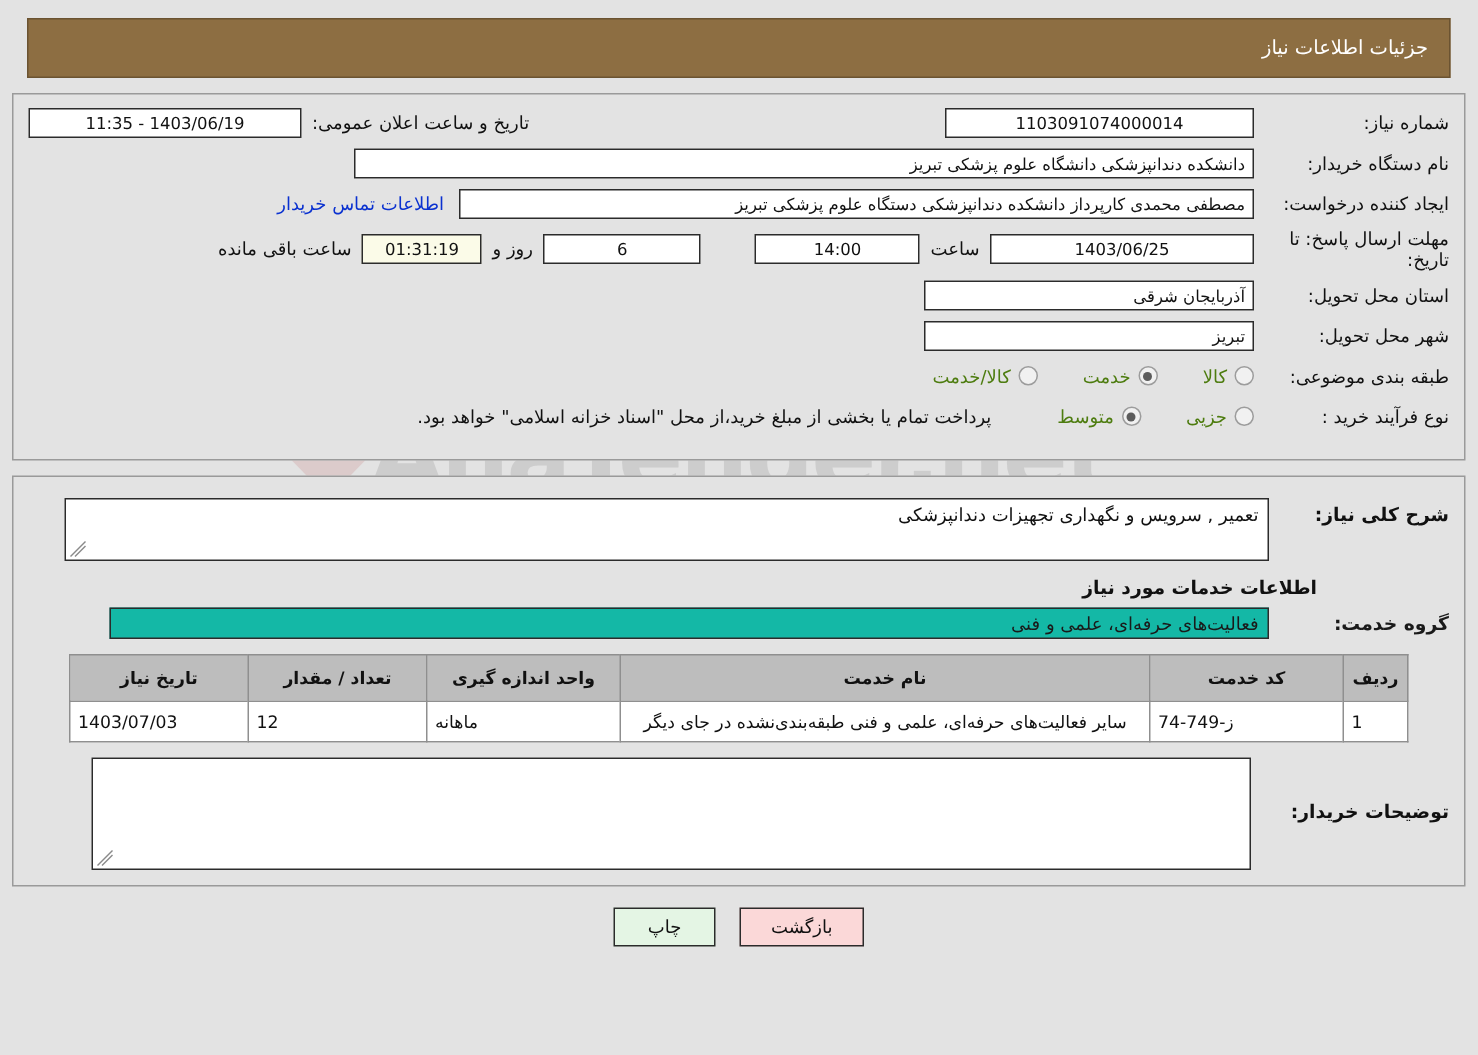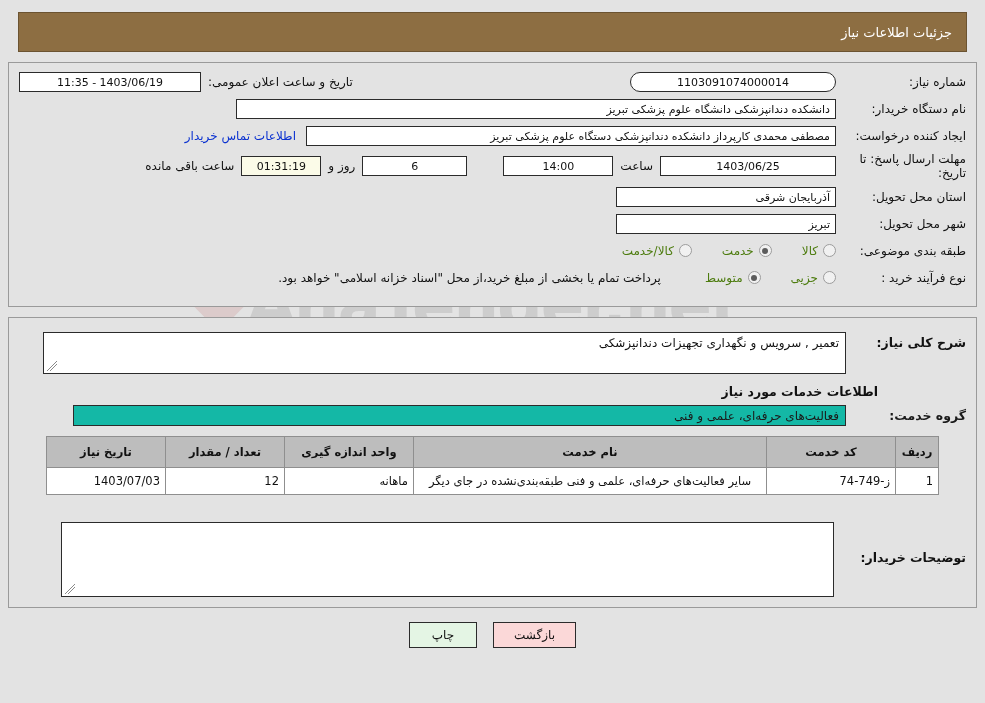--- a/index.html
+++ b/index.html
@@ -132,21 +132,21 @@
   }
   .fbox.ltrnum {
     direction: ltr;
     text-align: center;
     font-family: "DejaVu Sans", "Liberation Sans", sans-serif;
   }
   .fbox.timer {
     background: #fbfbe8;
   }
 
-  .w-need-no    { width: 206px; border-radius: 10px; }
+  .w-need-no    { width: 206px; }
   .w-org        { width: 600px; }
   .w-creator    { width: 530px; }
   .w-date       { width: 176px; }
   .w-time       { width: 110px; }
   .w-days       { width: 105px; }
   .w-timer      { width: 80px; }
   .w-province   { width: 220px; }
   .w-city       { width: 220px; }
   .w-announce   { width: 182px; }
 
@@ -296,21 +296,21 @@
     color: #111;
     height: 26px;
     padding: 2px 4px;
     text-align: center;
   }
   table.svc td {
     border: 1px solid #8f8f8f;
     font-size: 11.5px;
     color: #111;
     padding: 5px 5px;
-    text-align: right;
+    text-align: left;
     vertical-align: middle;
     line-height: 1.45;
   }
   table.svc td.name { text-align: center; }
   .col-radif { width: 34px; }
   .col-code  { width: 120px; }
   .col-name  { width: auto; }
   .col-unit  { width: 120px; }
   .col-qty   { width: 110px; }
   .col-date  { width: 110px; }
@@ -464,21 +464,21 @@
           <td>1</td>
           <td>ز-749-74</td>
           <td class="name">سایر فعالیت‌های حرفه‌ای، علمی و فنی طبقه‌بندی‌نشده در جای دیگر</td>
           <td>ماهانه</td>
           <td>12</td>
           <td>1403/07/03</td>
         </tr>
       </tbody>
     </table>
 
-    <div class="ta-row" style="margin-top:27px;gap:12px;">
+    <div class="ta-row" style="margin-top:10px;gap:12px;">
       <div class="ta-label" style="padding-top:28px;">توضیحات خریدار:</div>
       <div class="textarea-box ta-buyer">
         <span></span>
         <svg class="grip" viewBox="0 0 12 12">
           <line x1="1" y1="11" x2="11" y2="1" stroke="#8a8a8a" stroke-width="1"></line>
           <line x1="4" y1="11" x2="11" y2="4" stroke="#8a8a8a" stroke-width="1"></line>
         </svg>
       </div>
     </div>
 

